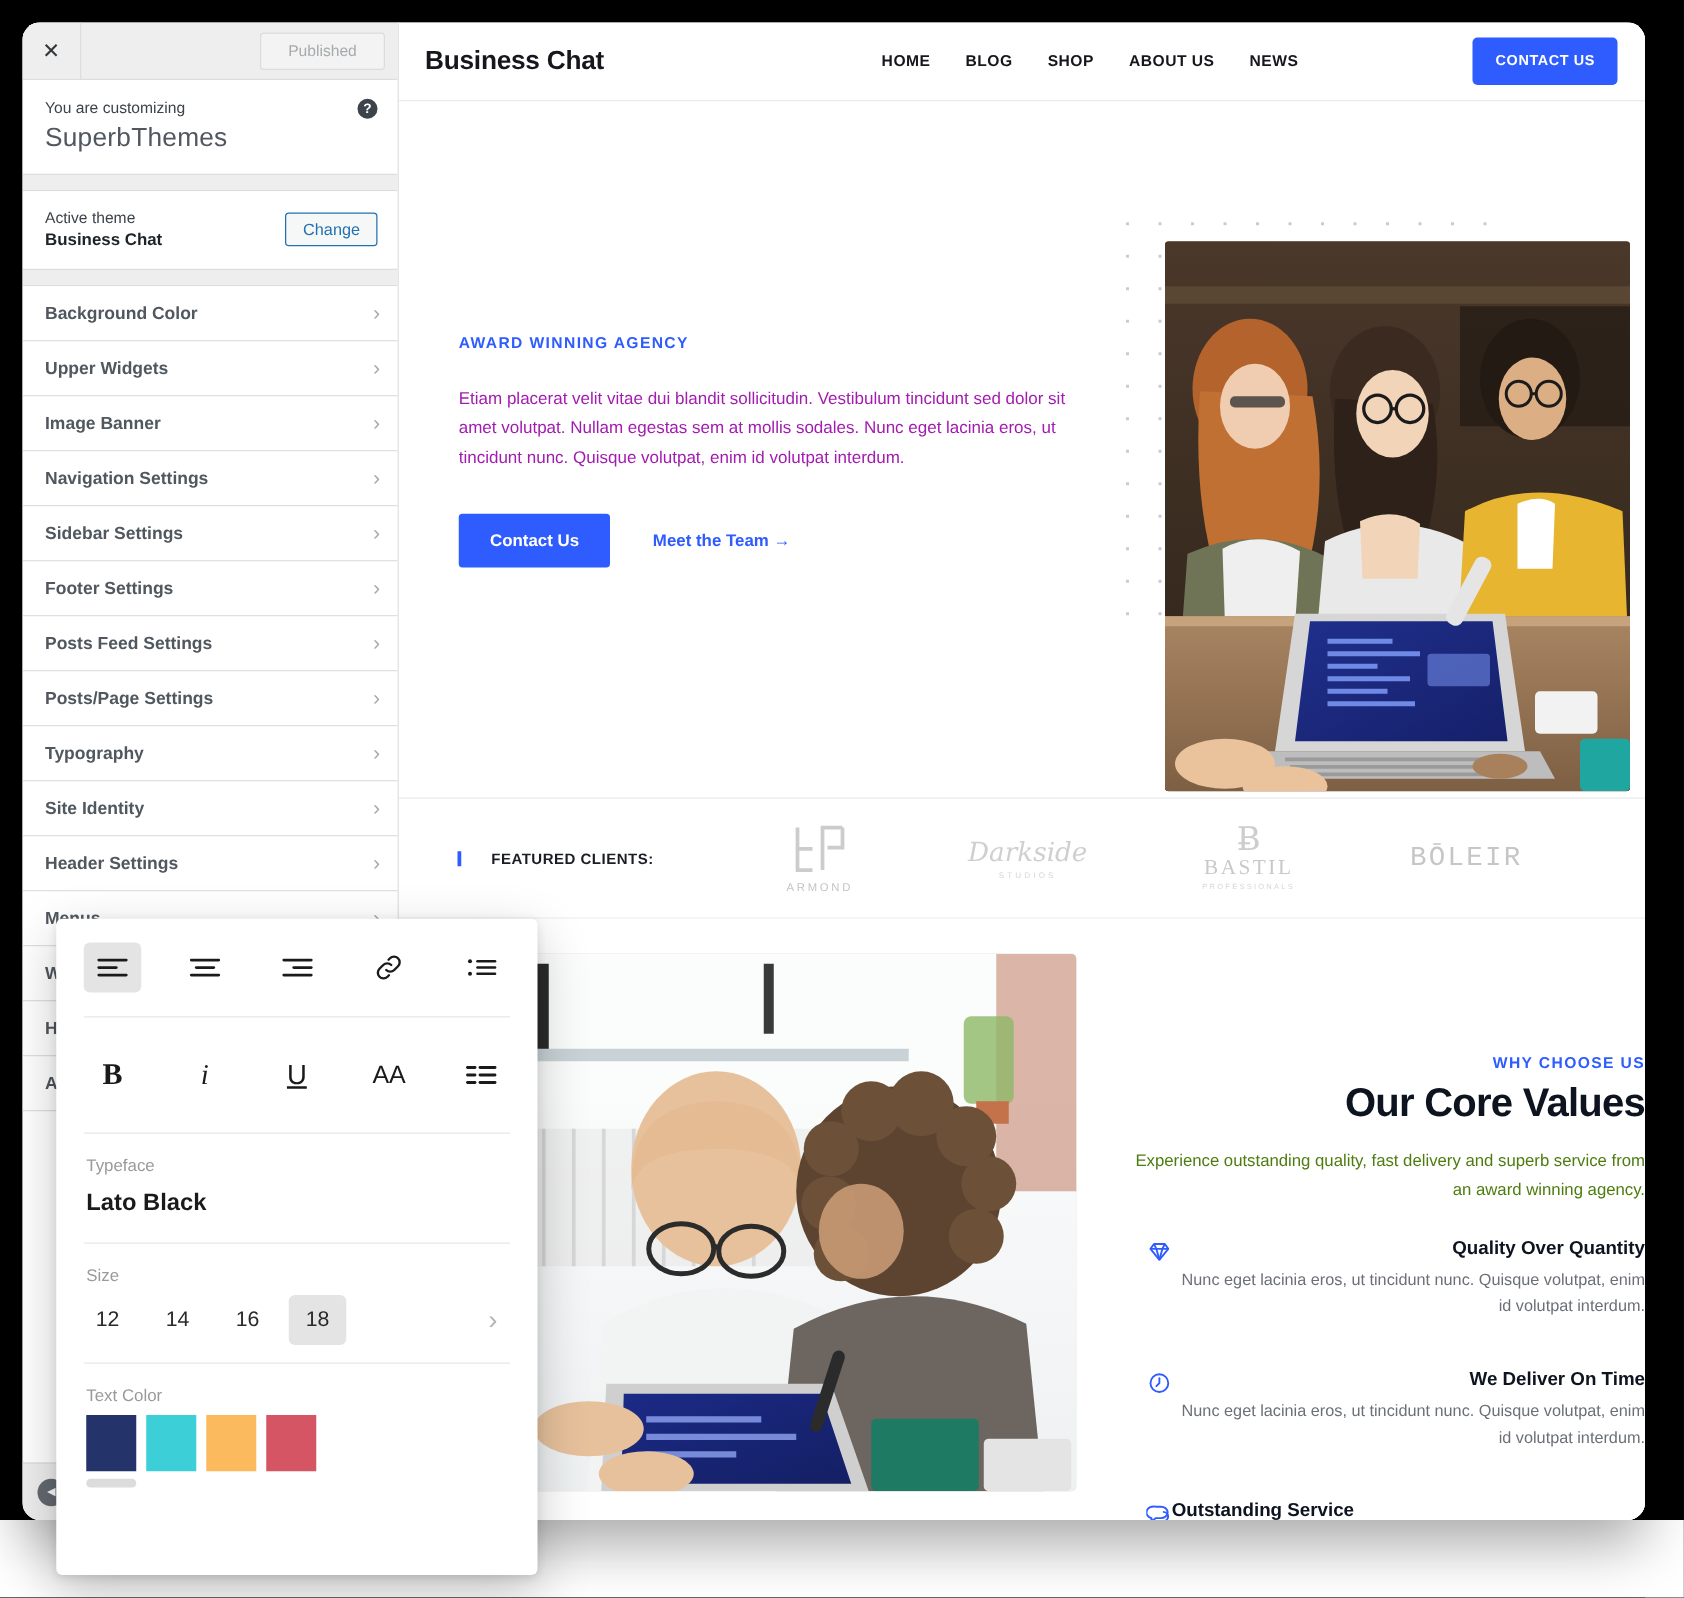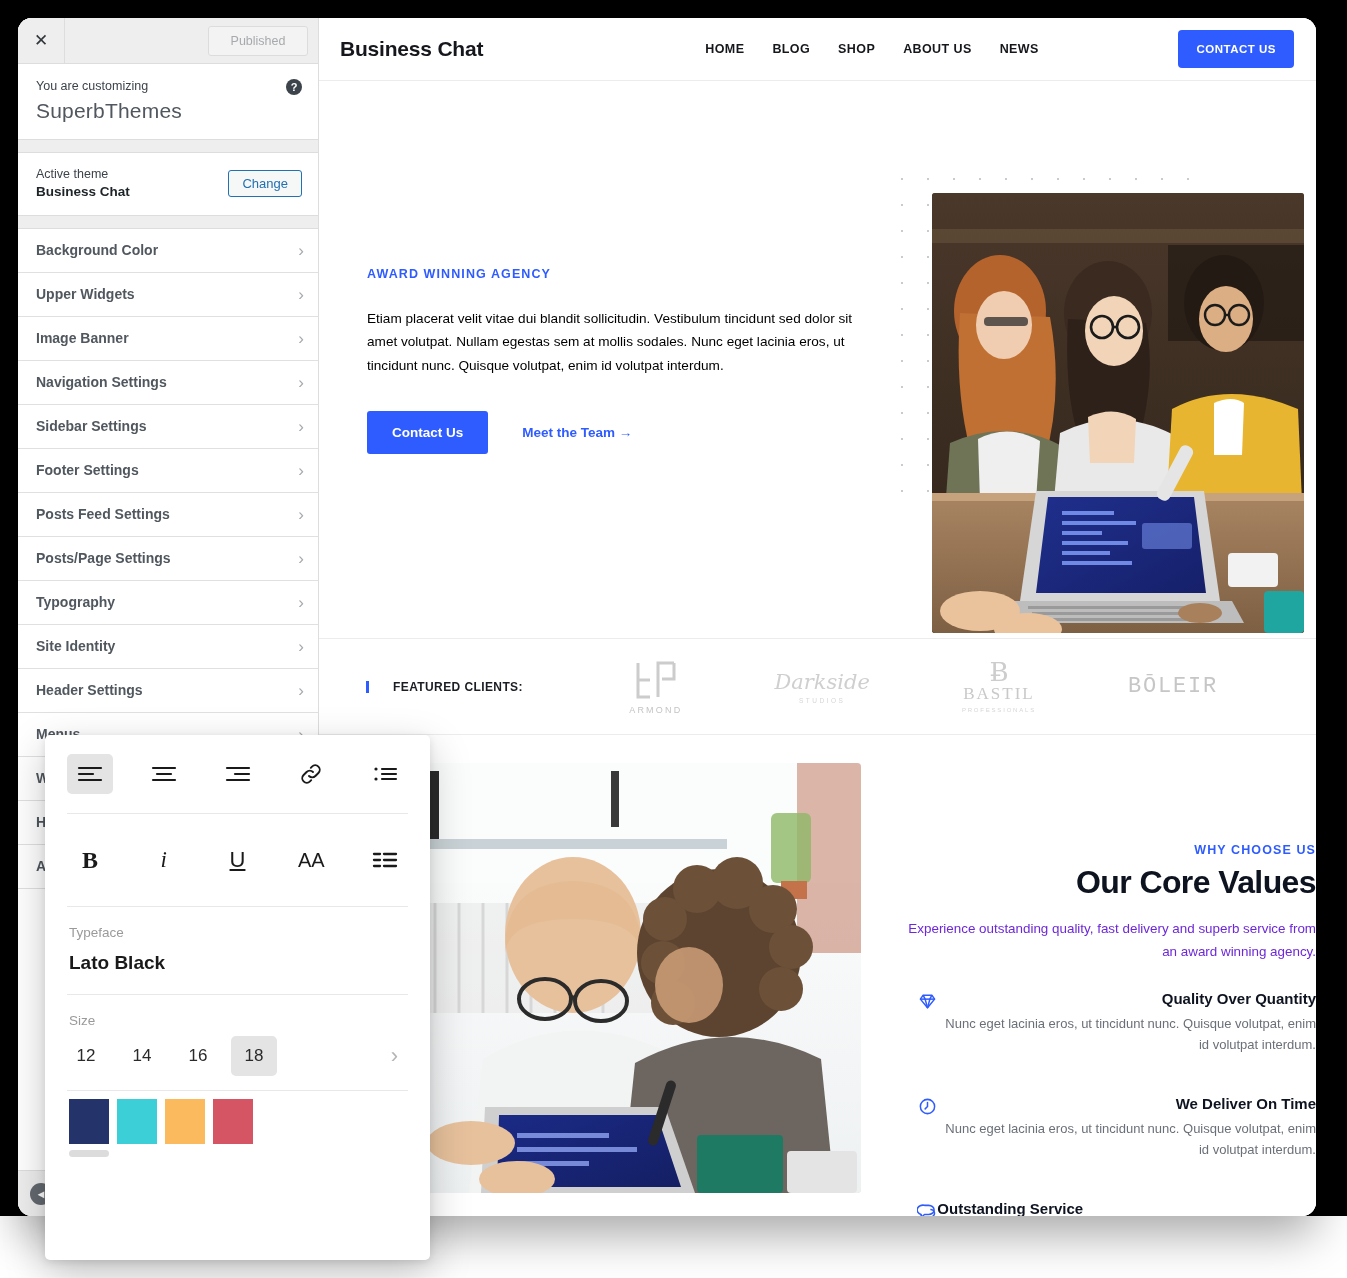--- a/index.html
+++ b/index.html
@@ -167,21 +167,21 @@
   }
   .hero-left { position: absolute; left: 49px; top: 186px; width: 510px;}
   .eyebrow {
     color: #2f5cff; font-size: 12.5px; font-weight: 700; letter-spacing: 1.1px;
   }
   .hero-h1 {
     font-size: 54px; line-height: 1.12; font-weight: 700;
     color: #0e1320; margin: 17px 0 0 0; letter-spacing: -1px;
   }
   .hero-p {
-    margin-top: 26px; font-size: 13.6px; line-height: 1.72; color: #000000;
+    margin-top: 26px; font-size: 13.6px; line-height: 1.72; color: #a21caf;
   }
   .hero-btns { margin-top: 34px; display: flex; align-items: center; gap: 34px;}
   .btn-primary {
     background: #2f5cff; color: #fff; font-size: 13.5px; font-weight: 700;
     padding: 14px 25px; border-radius: 3px; cursor: pointer;
   }
   .btn-link { color: #2f5cff; font-size: 13.5px; font-weight: 700; cursor: pointer;}
   .hero-media { position: absolute; left: 568px; top: 82px;}
   .dotgrid {
     position: absolute; left: 0; top: 0;
@@ -220,21 +220,21 @@
   .values { display: flex; background: #fff; padding-top: 28px;}
   .values-img {
     width: 502px; height: 430px; margin-left: 49px; border-radius: 4px;
     overflow: hidden; background: #d9cfc2;
   }
   .values-text { margin-left: 46px; width: 415px; padding-top: 80px; text-align: right;}
   .values-h2 {
     font-size: 32px; font-weight: 700; color: #0e1320; margin: 7px 0 0 0;
     letter-spacing: -0.6px;
   }
-  .values-p { margin-top: 17px; font-size: 13.4px; line-height: 1.68; color: #6d28d9;}
+  .values-p { margin-top: 17px; font-size: 13.4px; line-height: 1.68; color: #4d7c0f;}
   .feature { display: flex; margin-top: 27px;}
   .feature-icon { width: 30px; flex: 0 0 30px; color: #2f5cff; padding-top: 2px;}
   .feature-h3 { font-size: 15px; font-weight: 700; color: #0e1320; margin: 0;}
   .feature-p { margin-top: 6px; font-size: 13px; line-height: 1.62; color: #6b7078;}
 
   
   .typo {
     position: absolute;
     left: 45px; top: 735px;
     width: 385px; height: 525px;
@@ -717,20 +717,21 @@
     <div class="sizes">
       <div class="size">12</div>
       <div class="size">14</div>
       <div class="size">16</div>
       <div class="size active">18</div>
       <div class="size-next">›</div>
     </div>
 
     <div class="typo-sep"></div>
 
+    <div class="typo-label">Text Color</div>
     <div class="swatches">
       <div class="swatch" style="background: rgb(37, 51, 107);"></div>
       <div class="swatch" style="background: rgb(60, 207, 216);"></div>
       <div class="swatch" style="background: rgb(252, 186, 94);"></div>
       <div class="swatch" style="background: rgb(213, 85, 101);"></div>
     </div>
     <div class="swatch-underline"></div>
   </div>
 
 </div>

